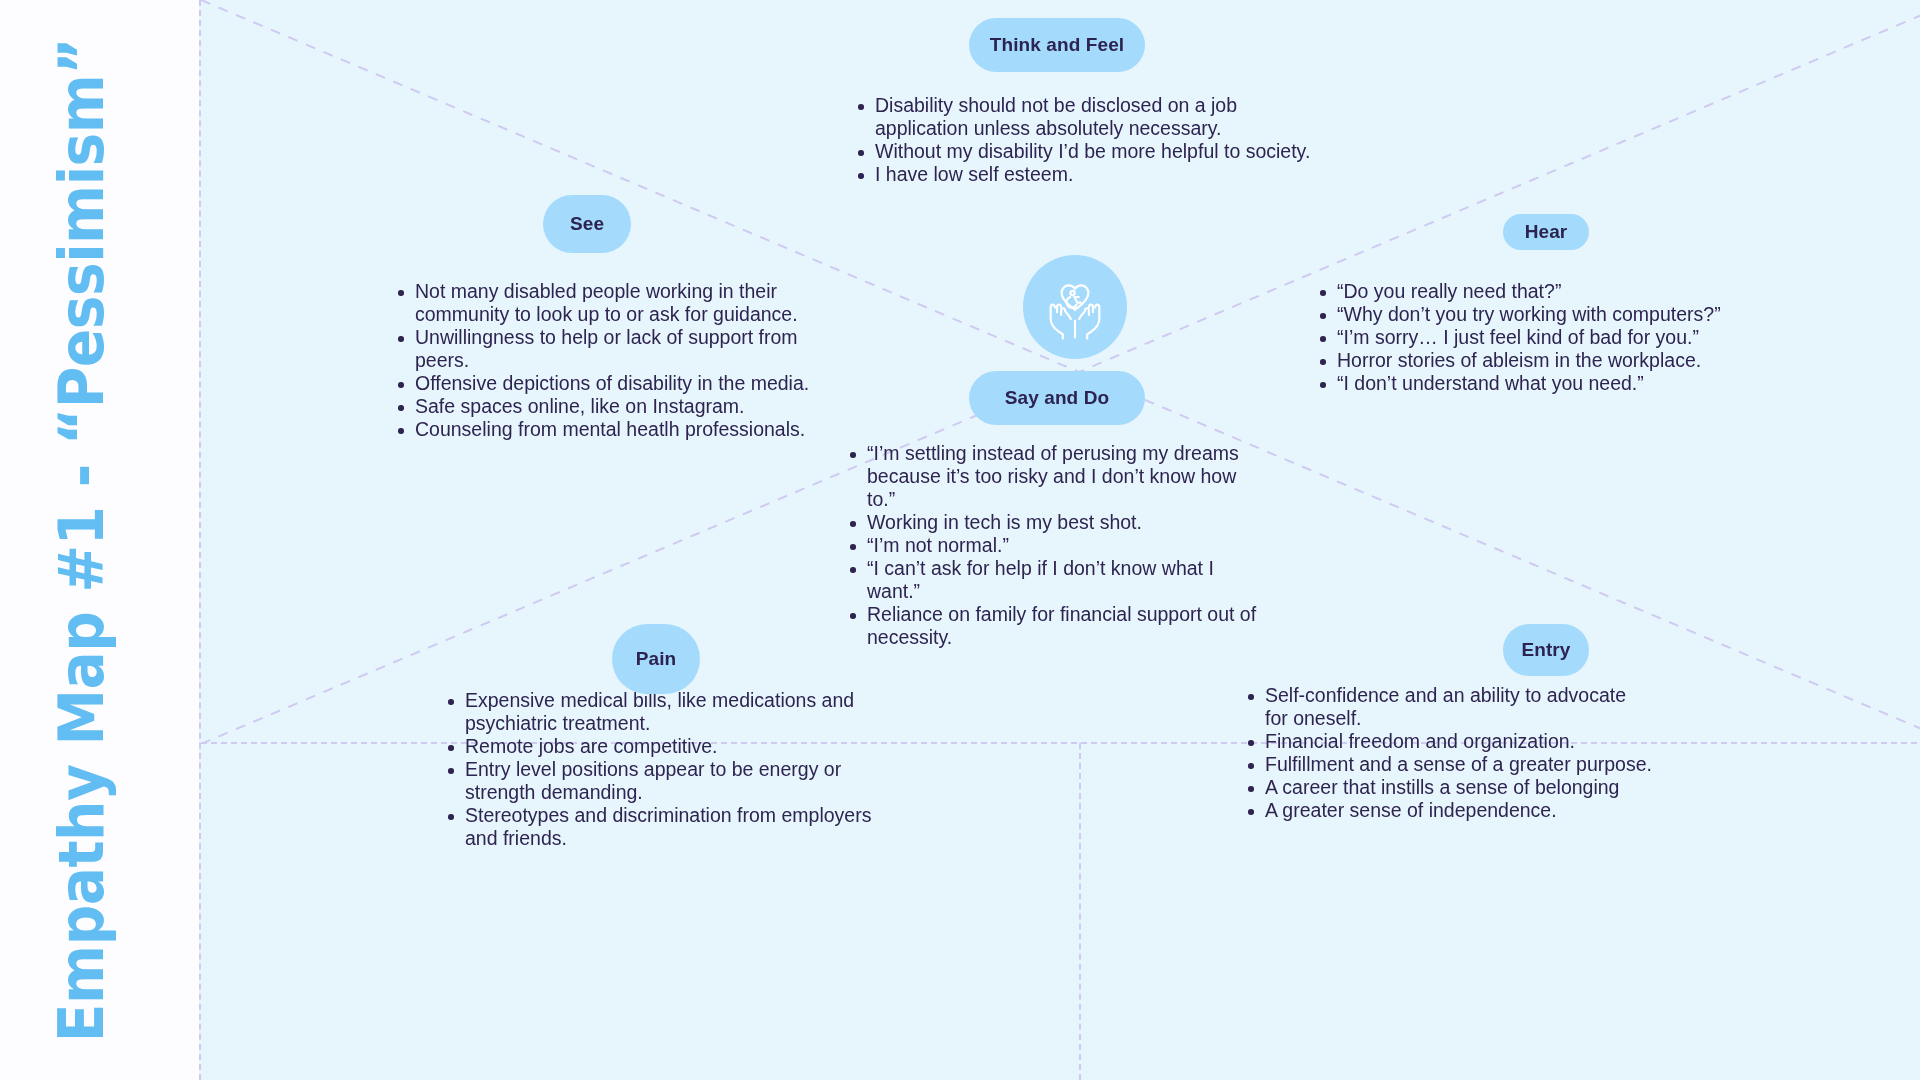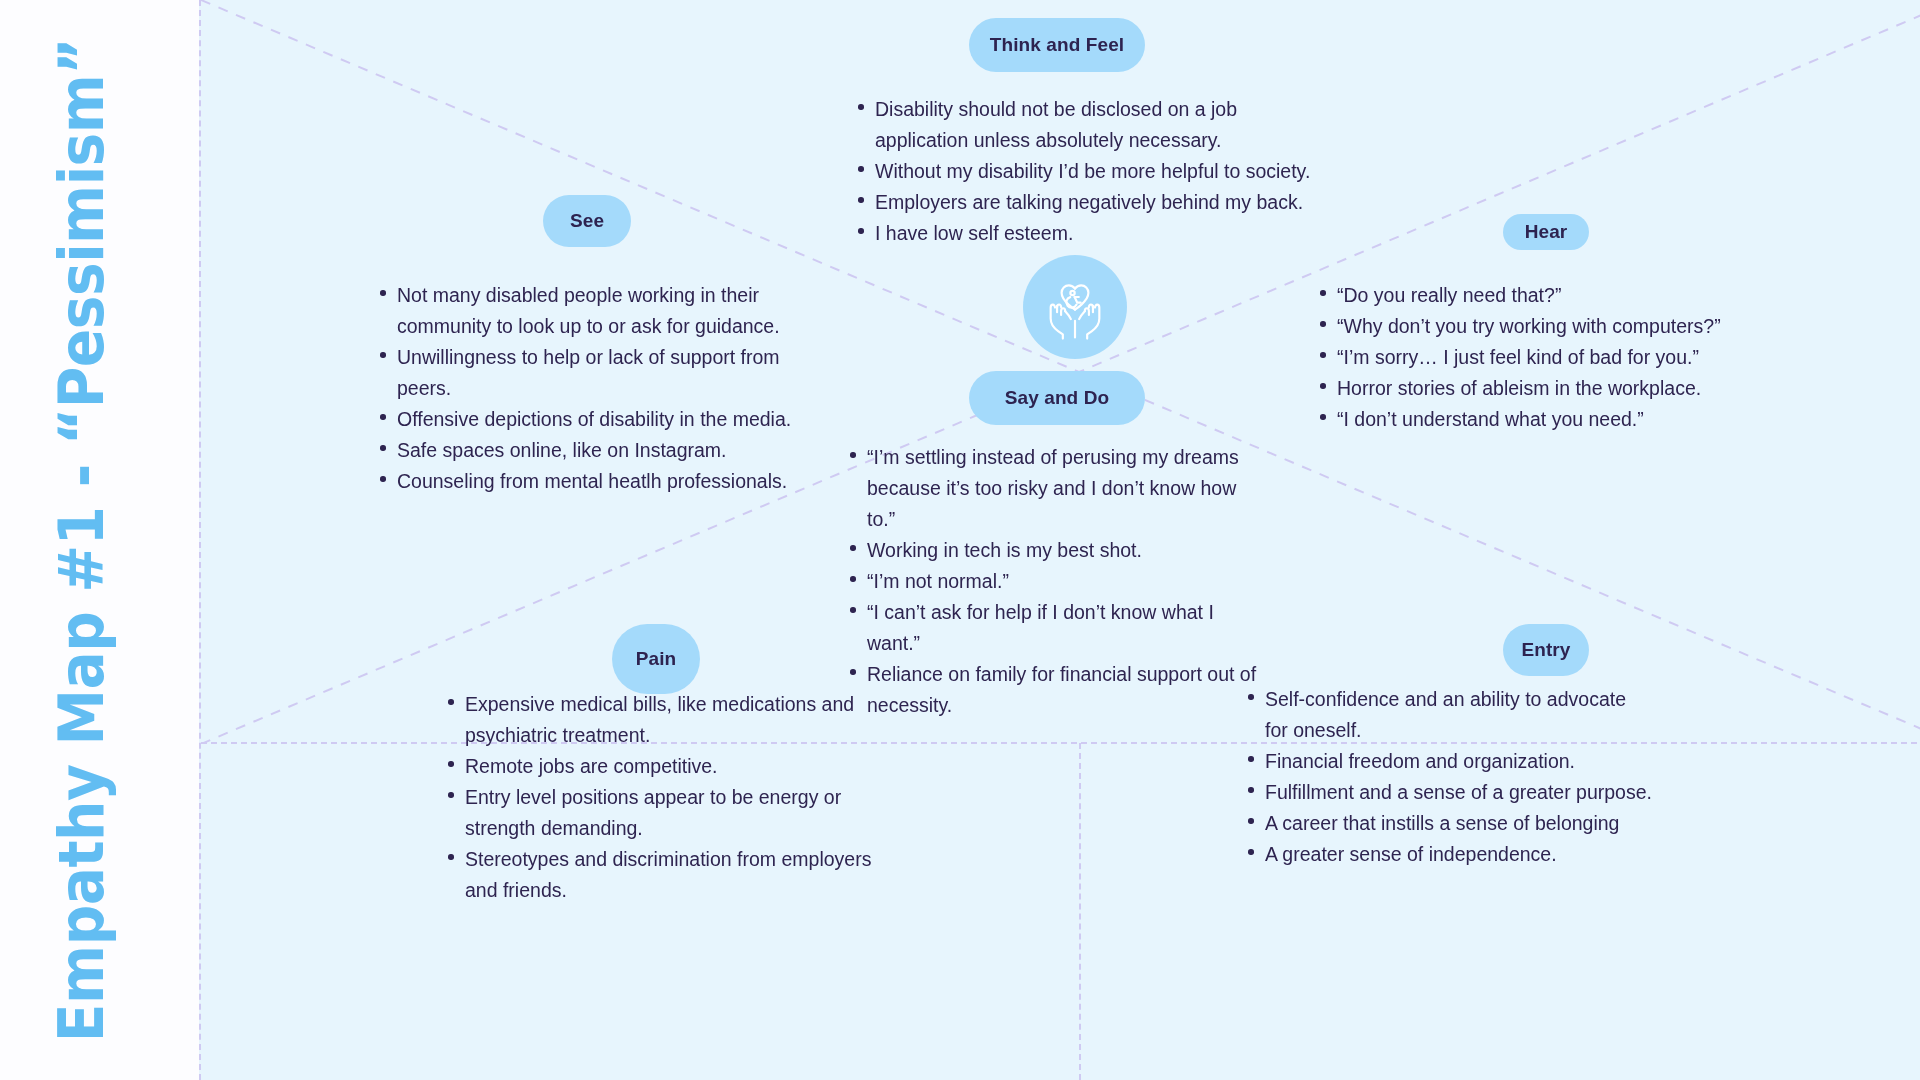--- a/index.html
+++ b/index.html
@@ -75,21 +75,21 @@
   }
 
   
   .block { position:absolute; z-index:3; }
   .block ul { list-style:none; }
   .block li {
     position:relative;
     padding-left:22px;
     color:#2e2450;
     font-size:19.5px;
-    line-height:31px;
+    line-height:23px;
     margin-bottom:0px;
   }
   .block li::before {
     content:"";
     position:absolute;
     left:5px; top:10px;
     width:5.5px; height:5.5px;
     border-radius:50%;
     background:#2e2450;
   }
@@ -100,28 +100,28 @@
     left:822px; top:255px;
     width:104px; height:104px;
     border-radius:50%;
     background:#a4dafb;
     z-index:4;
     display:flex; align-items:center; justify-content:center;
   }
 
   
   #pill-think { left:768px; top:18px;  width:176px; height:54px; }
-  #pill-see   { left:342px; top:195px; width:88px;  height:52px; }
+  #pill-see   { left:342px; top:195px; width:88px;  height:58px; }
   #pill-hear  { left:1302px;top:214px; width:86px;  height:36px; }
   #pill-say   { left:768px; top:371px; width:176px; height:54px; }
   #pill-pain  { left:411px; top:624px; width:88px;  height:70px; }
   #pill-gain  { left:1302px;top:624px; width:86px;  height:52px; }
 
   #blk-think { left:652px;  top:94px;  width:470px; }
-  #blk-see   { left:174px;  top:280px; width:450px; }
+  #blk-see   { left:192px;  top:280px; width:450px; }
   #blk-hear  { left:1114px; top:280px; width:430px; }
   #blk-say   { left:644px;  top:442px; width:420px; }
   #blk-pain  { left:242px;  top:689px; width:430px; }
   #blk-gain  { left:1042px; top:684px; width:410px; }
 </style>
 </head>
 <body>
 
 <div id="root">
 
@@ -163,21 +163,20 @@
       </svg>
     </div>
 
     <div class="pill" id="pill-think">
       <span>Think and Feel</span>
     </div>
     <div class="block" id="blk-think">
       <ul>
         <li>Disability should not be disclosed on a job application unless absolutely necessary.</li>
         <li>Without my disability I’d be more helpful to society.</li>
-        <li>Employers are talking negatively behind my back.</li>
         <li>I have low self esteem.</li>
       </ul>
     </div>
 
     <div class="pill" id="pill-see">
       <span>See</span>
     </div>
     <div class="block" id="blk-see">
       <ul>
         <li>Not many disabled people working in their community to look up to or ask for guidance.</li>

